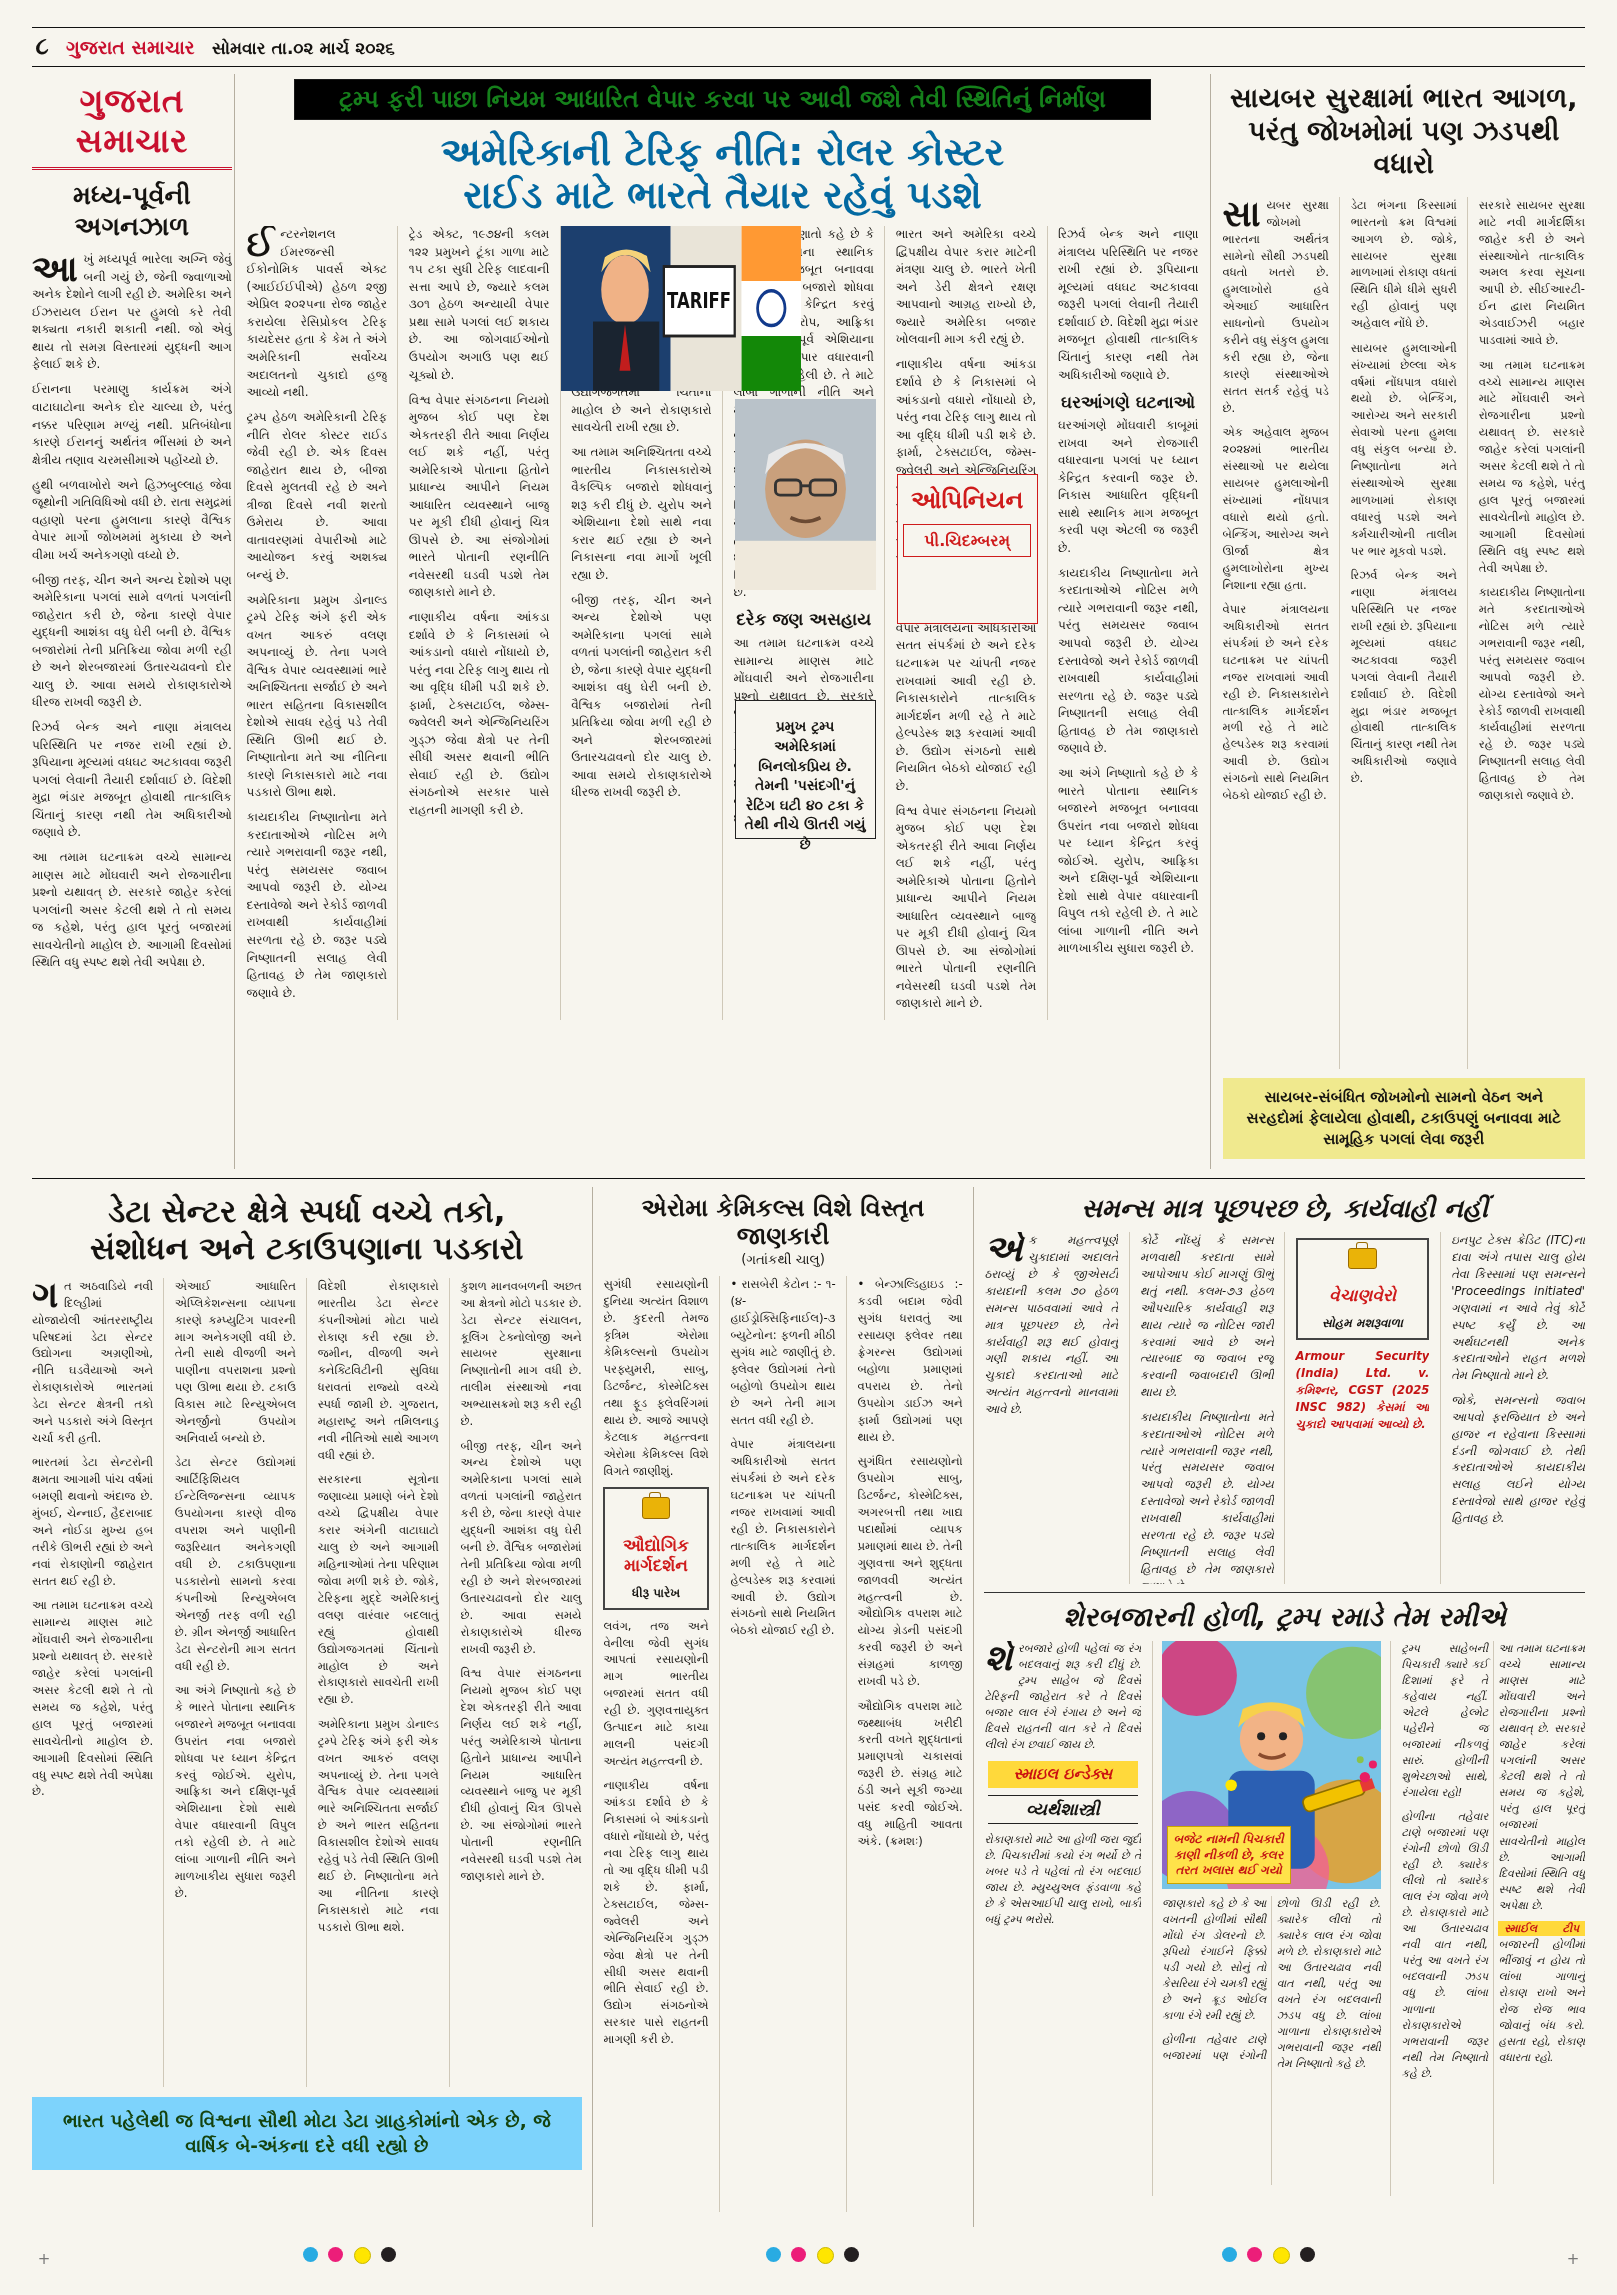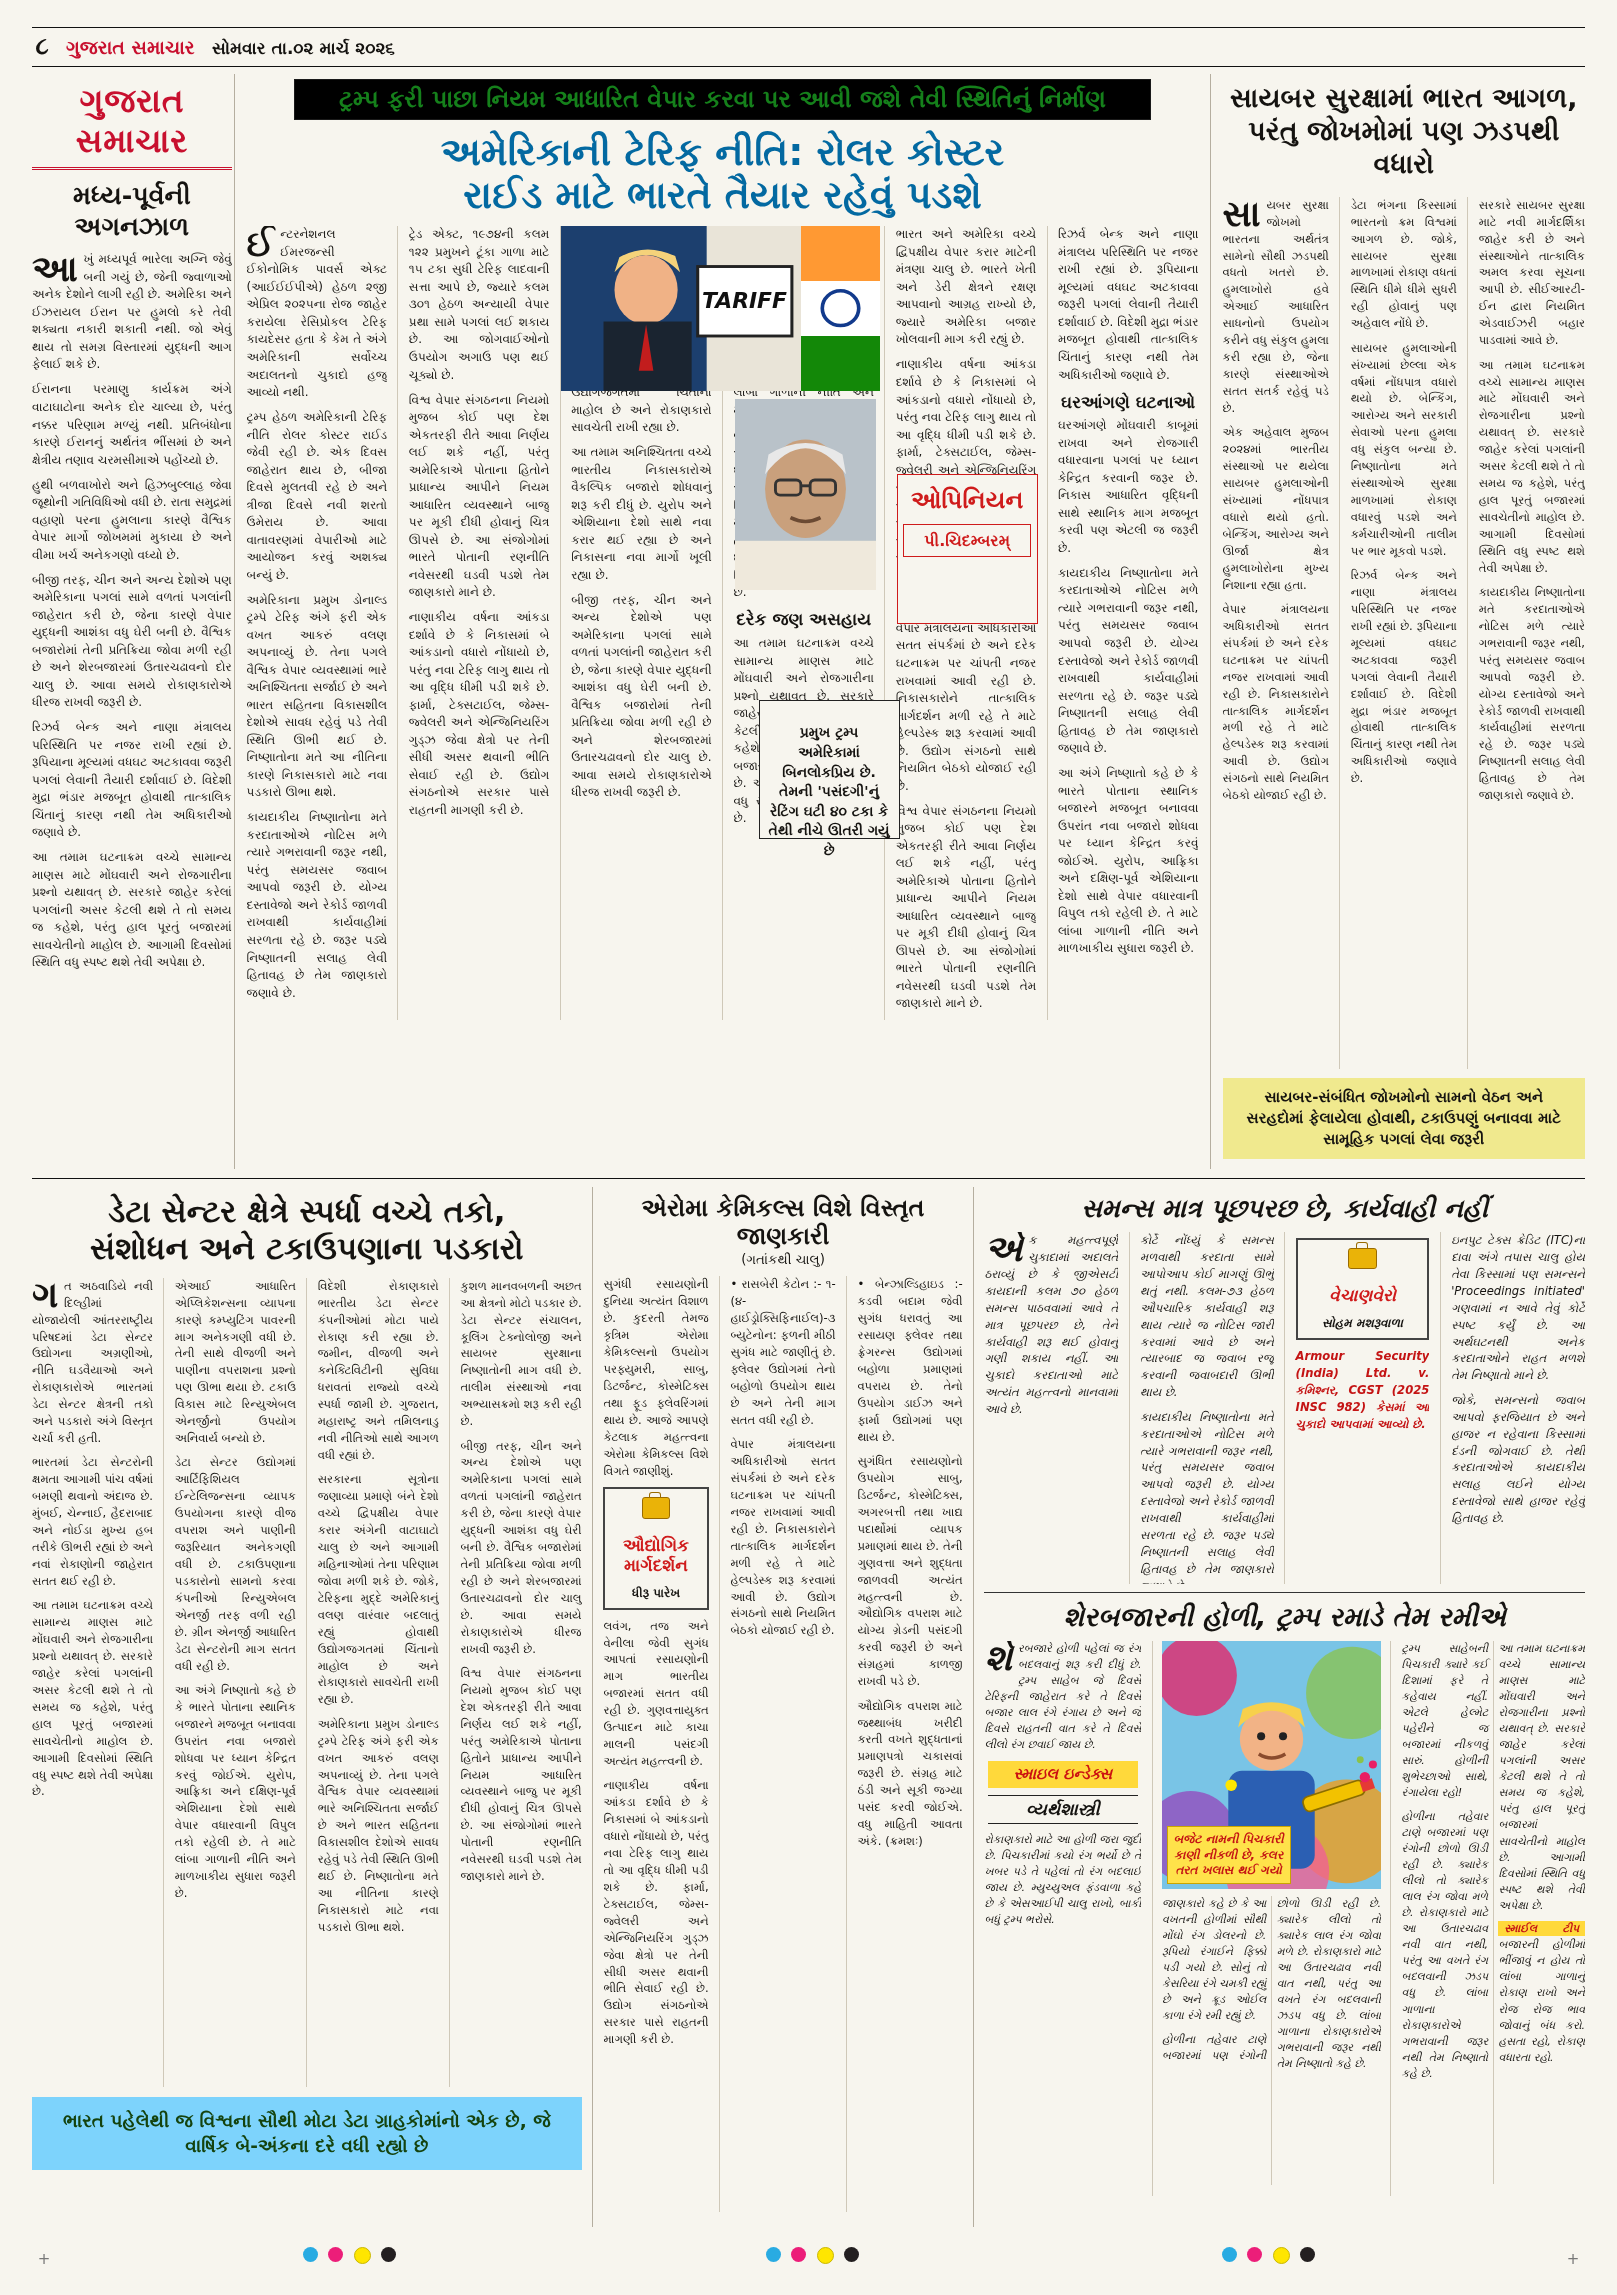--- a/index.html
+++ b/index.html
@@ -30,26 +30,26 @@
   
   .colA{width:202px;padding-right:2.3px;}
   .logo{font-size:33px;font-weight:bold;color:#c8102e;text-align:center;padding:7px 0 5.8px;border-bottom:3.5px double #c8102e;letter-spacing:0.6px;}
   .h-mideast{font-size:25.4px;font-weight:bold;text-align:center;margin:10.4px 0 9.2px;}
   
   .colB{width:976px;padding:0 11.6px;}
   .kicker{width:90%;margin:4.6px auto 0;border:1.7px solid #1a1a1a;background:#000000;color:#15801b;font-size:24px;font-weight:bold;text-align:center;padding:5.8px 5.8px;box-sizing:border-box;}
   .h-tariff{color:#0369a1;font-size:38px;font-weight:bold;text-align:center;line-height:1.14;margin:10.4px 0 9.2px;}
   .tariff-body{position:relative;height:936px;overflow:hidden;}
   .overlay{position:absolute;background:#f7f5ee;box-sizing:border-box;}
-  .ph-trump{left:314px;top:0;width:319px;height:165px;font-style:italic;}
+  .ph-trump{left:314px;top:0;width:240px;height:165px;}
   .ph-chid{left:488px;top:173px;width:141px;height:191px;}
   .opinion{left:650px;top:248px;width:141px;height:150px;border:1.7px solid #cf1b1b;text-align:center;padding:10.4px 5.8px;}
   .op-title{color:#cf1b1b;font-size:24px;font-weight:bold;}
   .op-name{color:#cf1b1b;font-size:16px;font-weight:bold;border:1.2px solid #cf1b1b;padding:5.8px 3.5px;margin-top:10.4px;}
-  .pullq{left:488px;top:474px;width:141px;height:139px;border:1.7px solid #222;padding:22px 7px;font-size:14px;line-height:1.4;font-weight:bold;text-align:center;margin-left:24px;}
+  .pullq{left:488px;top:474px;width:141px;height:139px;border:1.7px solid #222;padding:16px 7px;font-size:14px;line-height:1.4;font-weight:bold;text-align:center;}
   .overlay svg{display:block;width:100%;height:100%;}
   
   .colC{flex:1;padding-left:11.6px;}
   .h-cyber{font-size:27px;font-weight:bold;text-align:center;line-height:1.22;margin:8px 0 16px;}
   .cyber-body{height:872px;overflow:hidden;}
   .hl-yellow{background:#f0e98e;font-weight:bold;font-size:15px;line-height:1.4;text-align:center;padding:9.2px 11.6px;margin-top:9.2px;}
   
   .colD{width:560px;padding-right:10.4px;}
   .h-data{font-size:31px;font-weight:bold;text-align:center;line-height:1.2;margin:5.8px 0 10.4px;}
   .data-body{height:809px;overflow:hidden;}

